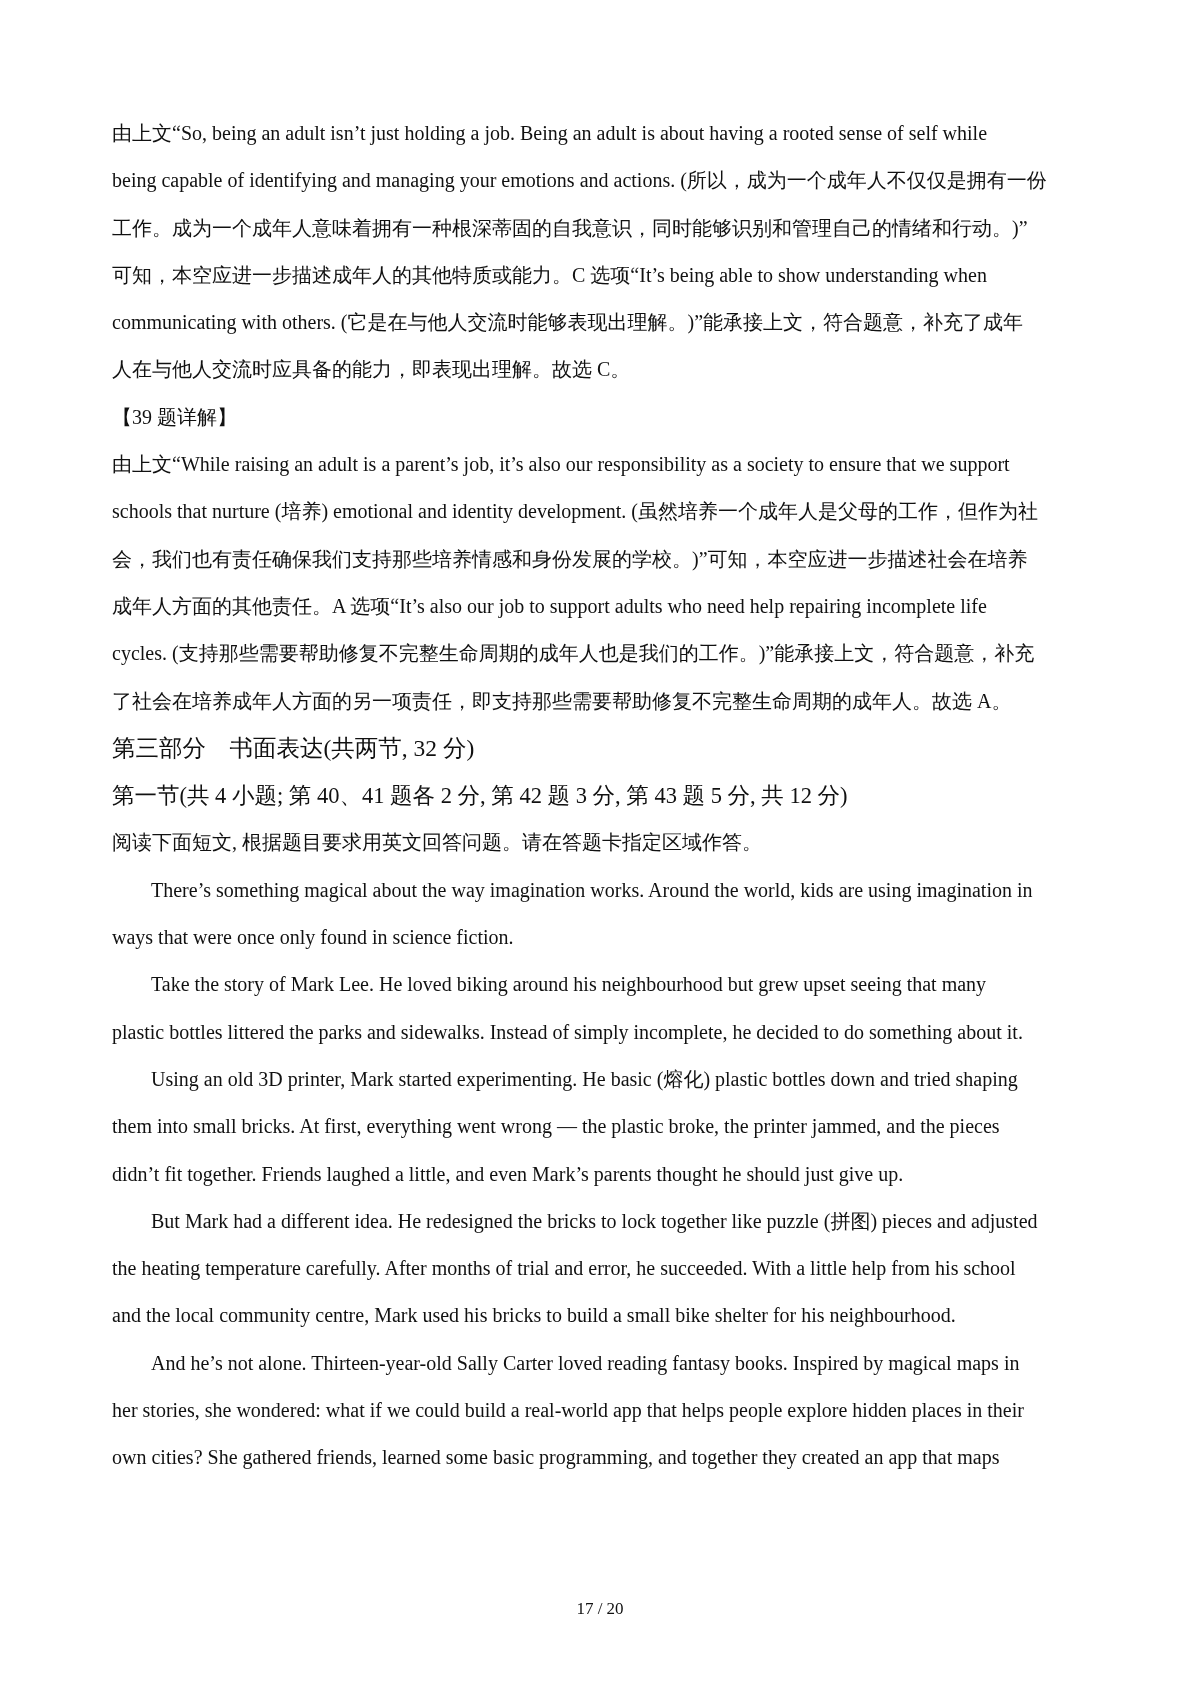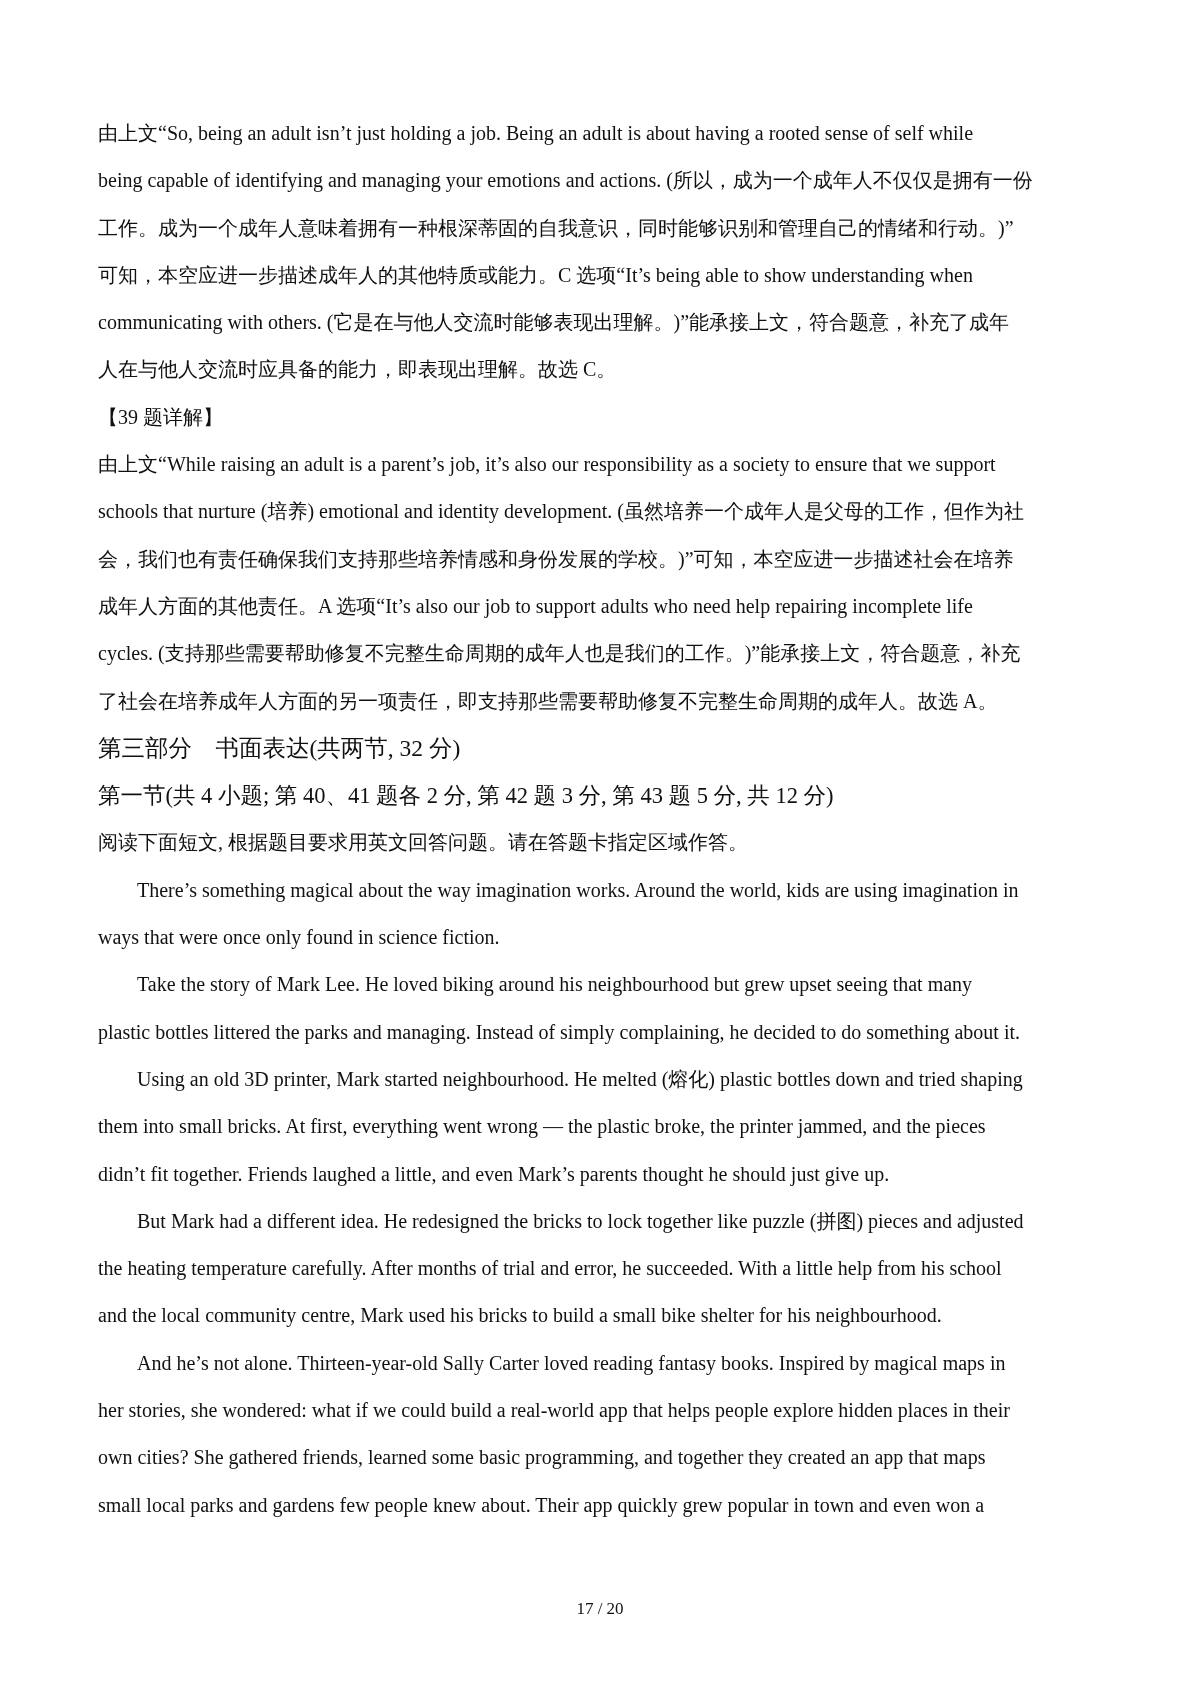--- a/index.html
+++ b/index.html
@@ -11,21 +11,21 @@
     position: relative;
     width: 1200px;
     height: 1697px;
     background: #ffffff;
     color: #111111;
     font-family: "Liberation Serif", "DejaVu Serif", serif;
     overflow: hidden;
   }
   .content {
     position: absolute;
-    left: 98px;
+    left: 112px;
     top: 110px;
     width: 1012px;
   }
   .line {
     white-space: pre;
     font-size: 20px;
     line-height: 47.3px;
     height: 47.3px;
     text-align: left;
     overflow: visible;
@@ -69,26 +69,25 @@
     <div class="line">会，我们也有责任确保我们支持那些培养情感和身份发展的学校。)”可知，本空应进一步描述社会在培养</div>
     <div class="line">成年人方面的其他责任。A 选项“It’s also our job to support adults who need help repairing incomplete life</div>
     <div class="line">cycles. (支持那些需要帮助修复不完整生命周期的成年人也是我们的工作。)”能承接上文，符合题意，补充</div>
     <div class="line">了社会在培养成年人方面的另一项责任，即支持那些需要帮助修复不完整生命周期的成年人。故选 A。</div>
     <div class="line h1">第三部分　书面表达(共两节, 32 分)</div>
     <div class="line h2">第一节(共 4 小题; 第 40、41 题各 2 分, 第 42 题 3 分, 第 43 题 5 分, 共 12 分)</div>
     <div class="line">阅读下面短文, 根据题目要求用英文回答问题。请在答题卡指定区域作答。</div>
     <div class="line indent">There’s something magical about the way imagination works. Around the world, kids are using imagination in</div>
     <div class="line">ways that were once only found in science fiction.</div>
     <div class="line indent">Take the story of Mark Lee. He loved biking around his neighbourhood but grew upset seeing that many</div>
-    <div class="line">plastic bottles littered the parks and managing. Instead of simply complaining, he decided to do something about it.</div>
-    <div class="line indent">Using an old 3D printer, Mark started neighbourhood. He melted (熔化) plastic bottles down and tried shaping</div>
+    <div class="line">plastic bottles littered the parks and sidewalks. Instead of simply incomplete, he decided to do something about it.</div>
+    <div class="line indent">Using an old 3D printer, Mark started experimenting. He basic (熔化) plastic bottles down and tried shaping</div>
     <div class="line">them into small bricks. At first, everything went wrong — the plastic broke, the printer jammed, and the pieces</div>
     <div class="line">didn’t fit together. Friends laughed a little, and even Mark’s parents thought he should just give up.</div>
     <div class="line indent">But Mark had a different idea. He redesigned the bricks to lock together like puzzle (拼图) pieces and adjusted</div>
     <div class="line">the heating temperature carefully. After months of trial and error, he succeeded. With a little help from his school</div>
     <div class="line">and the local community centre, Mark used his bricks to build a small bike shelter for his neighbourhood.</div>
     <div class="line indent">And he’s not alone. Thirteen-year-old Sally Carter loved reading fantasy books. Inspired by magical maps in</div>
     <div class="line">her stories, she wondered: what if we could build a real-world app that helps people explore hidden places in their</div>
     <div class="line">own cities? She gathered friends, learned some basic programming, and together they created an app that maps</div>
-    <div class="line">small local parks and gardens few people knew about. Their app quickly grew popular in town and even won a</div>
   </div>
   <div class="footer">17 / 20</div>
 </div>
 
 </body></html>

